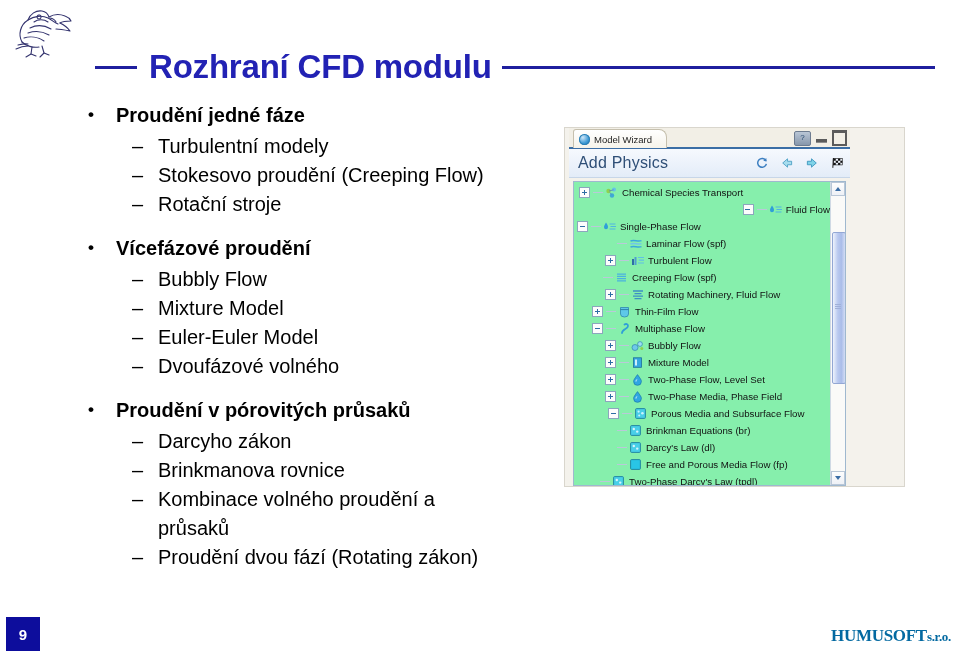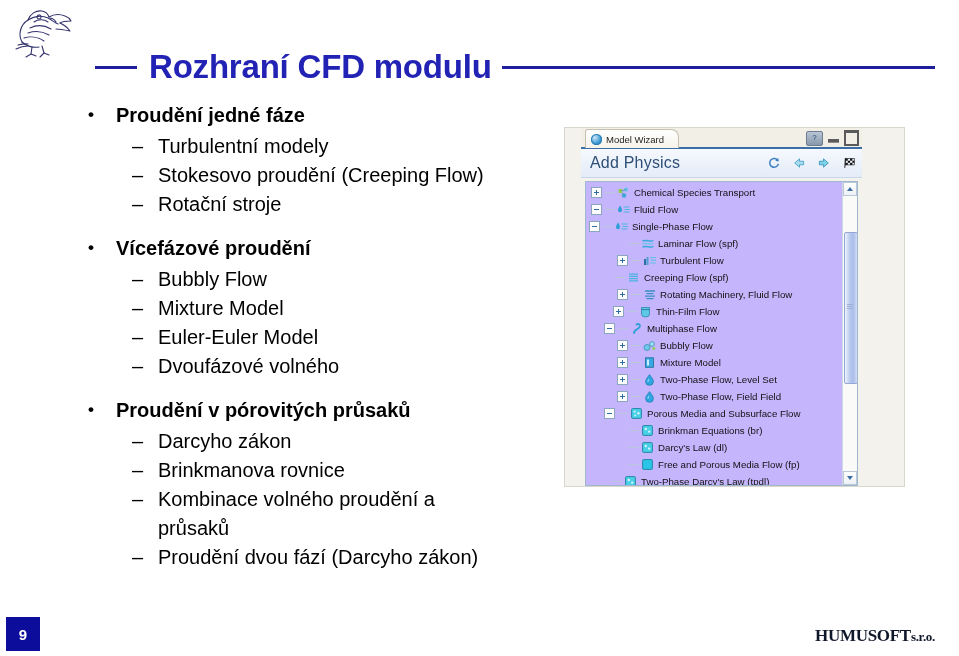--- a/index.html
+++ b/index.html
@@ -86,21 +86,21 @@
   .shot {
     position: absolute;
     left: 565px; top: 128px;
     width: 339px; height: 358px;
     background: #f4f2ec;
     overflow: hidden;
     box-shadow: 0 0 0 1px #d9d6cd;
   }
   .shot-inner {
     position: absolute;
-    left: 16px; top: 0;
+    left: 4px; top: 0;
     width: 281px;
     height: 372px;
   }
   
   .tabstrip {
     height: 19px;
     background: #f2efe6;
     position: relative;
     border-bottom: 2px solid #3b6ea5;
     padding-right: 4px;
@@ -184,21 +184,21 @@
     align-items: center;
     gap: 11px;
   }
   .ti { width: 14px; height: 14px; display: block; }
 
   
   .treewrap {
     position: relative;
     height: 303px;
     margin: 3px 4px 0 4px;
-    background: #c4b5fd;
+    background: #86efac;
     border: 1px solid #9fb8cf;
     overflow: hidden;
   }
   .tree {
     position: absolute;
     left: 0; top: 2px;
     right: 15px;
     font-size: 9.7px;
     color: #111;
   }
@@ -302,25 +302,25 @@
     background: #0d0d9c;
     color: #ffffff;
     font-size: 15px;
     font-weight: bold;
     display: flex;
     align-items: center;
     justify-content: center;
   }
   .company {
     position: absolute;
-    right: 24px; top: 626px;
+    right: 8px; top: 626px;
     font-family: "Liberation Serif", serif;
     font-weight: bold;
     font-size: 17px;
-    color: #0f172a;
+    color: #0369a1;
     letter-spacing: -0.3px;
   }
   .company .small { font-size: 13px; }
 </style>
 </head>
 <body>
 
 <svg class="logo" viewBox="0 0 72 58">
   <g fill="none" stroke="#33336e" stroke-width="1.1" stroke-linecap="round" stroke-linejoin="round">
     <path d="M14 40 C10 33 12 23 20 18 C26 14 34 13 40 16 C44 18 47 21 50 22"></path>
@@ -405,21 +405,21 @@
     <div class="lvl2">
       <span class="mk">–</span>
       <span class="txt">Brinkmanova rovnice</span>
     </div>
     <div class="lvl2">
       <span class="mk">–</span>
       <span class="txt">Kombinace volného proudění a průsaků</span>
     </div>
     <div class="lvl2">
       <span class="mk">–</span>
-      <span class="txt">Proudění dvou fází (Darcyho zákon)</span>
+      <span class="txt">Proudění dvou fází (Rotating zákon)</span>
     </div>
   </div>
 
 </div>
 
 <div class="shot">
  <div class="shot-inner">
 
   <div class="tabstrip">
     <div class="tab">
@@ -467,21 +467,21 @@
             <span class="exp plus"></span>
             <span class="dash"></span>
             <svg class="ico" viewBox="0 0 13 13">
               <circle cx="3.5" cy="5" r="2.2" fill="#8fd14f"></circle>
               <circle cx="9" cy="3.5" r="2" fill="#62c3e8"></circle>
               <circle cx="7" cy="9.5" r="2.2" fill="#3fa9d6"></circle>
               <path d="M4 5 L8.6 3.8 M5 6.6 L6.7 8.6" stroke="#5a8fb5" stroke-width="0.9"></path>
             </svg>
             <span class="tlabel">Chemical Species Transport</span>
           </div>
-          <div class="trow" style="padding-left: 5px;">
+          <div class="trow" style="padding-left: 5px; justify-content: flex-end;">
             <span class="exp "></span>
             <span class="dash"></span>
             <svg class="ico" viewBox="0 0 13 13">
               <path d="M3 2.5 C4.6 5 5 6 5 7.2 A2 2 0 0 1 1 7.2 C1 6 1.6 5 3 2.5 Z" fill="#2f9fd8"></path>
               <path d="M6.5 4 h6 M7.5 6.5 h5.5 M6.5 9 h6" stroke="#4fb6e2" stroke-width="1.2" fill="none"></path>
             </svg>
             <span class="tlabel">Fluid Flow</span>
           </div>
           <div class="trow" style="padding-left: 3px;">
             <span class="exp "></span>
@@ -521,21 +521,21 @@
             <span class="tlabel">Creeping Flow (spf)</span>
           </div>
           <div class="trow" style="padding-left: 31px;">
             <span class="exp plus"></span>
             <span class="dash"></span>
             <svg class="ico" viewBox="0 0 13 13">
               <path d="M2 3 h10 M3.5 5.6 h7 M2 8.2 h10 M3.5 10.6 h7" stroke="#3c8fc4" stroke-width="1.3" fill="none"></path>
             </svg>
             <span class="tlabel">Rotating Machinery, Fluid Flow</span>
           </div>
-          <div class="trow" style="padding-left: 27px;">
+          <div class="trow" style="padding-left: 18px;">
             <span class="exp plus"></span>
             <span class="dash"></span>
             <svg class="ico" viewBox="0 0 13 13">
               <path d="M2.5 2.5 h8 v6.5 a4 3 0 0 1 -8 0 Z" fill="#5ec8e8" stroke="#2f86ad" stroke-width="0.8"></path>
               <path d="M2.5 4.6 h8" stroke="#1f6f96" stroke-width="0.8"></path>
             </svg>
             <span class="tlabel">Thin-Film Flow</span>
           </div>
           <div class="trow" style="padding-left: 18px; align-items: center;">
             <span class="exp "></span>
@@ -573,23 +573,23 @@
             </svg>
             <span class="tlabel">Two-Phase Flow, Level Set</span>
           </div>
           <div class="trow" style="padding-left: 31px;">
             <span class="exp plus"></span>
             <span class="dash"></span>
             <svg class="ico" viewBox="0 0 13 13">
               <path d="M6.5 1.6 C9.4 5.6 10.4 7 10.4 8.4 A3.9 3.9 0 0 1 2.6 8.4 C2.6 7 3.6 5.6 6.5 1.6 Z" fill="#2fa6e2" stroke="#1b7aa8" stroke-width="0.7"></path>
               <path d="M5 8.6 a1.6 1.6 0 0 1 1.2 -2" stroke="#d7f1fd" stroke-width="0.9" fill="none"></path>
             </svg>
-            <span class="tlabel">Two-Phase Flow, Field Field</span>
-          </div>
-          <div class="trow" style="padding-left: 18px;">
+            <span class="tlabel">Two-Phase Media, Phase Field</span>
+          </div>
+          <div class="trow" style="padding-left: 34px;">
             <span class="exp "></span>
             <span class="dash"></span>
             <svg class="ico" viewBox="0 0 13 13">
               <rect x="1.6" y="1.6" width="9.8" height="9.8" rx="1" fill="#49cfe8" stroke="#1d7e9c" stroke-width="0.9"></rect>
               <circle cx="4.6" cy="4.6" r="1.1" fill="#ccf3fb"></circle>
               <circle cx="8.4" cy="6.2" r="1.3" fill="#ccf3fb"></circle>
               <circle cx="5.2" cy="8.6" r="1" fill="#ccf3fb"></circle>
             </svg>
             <span class="tlabel">Porous Media and Subsurface Flow</span>
           </div>

